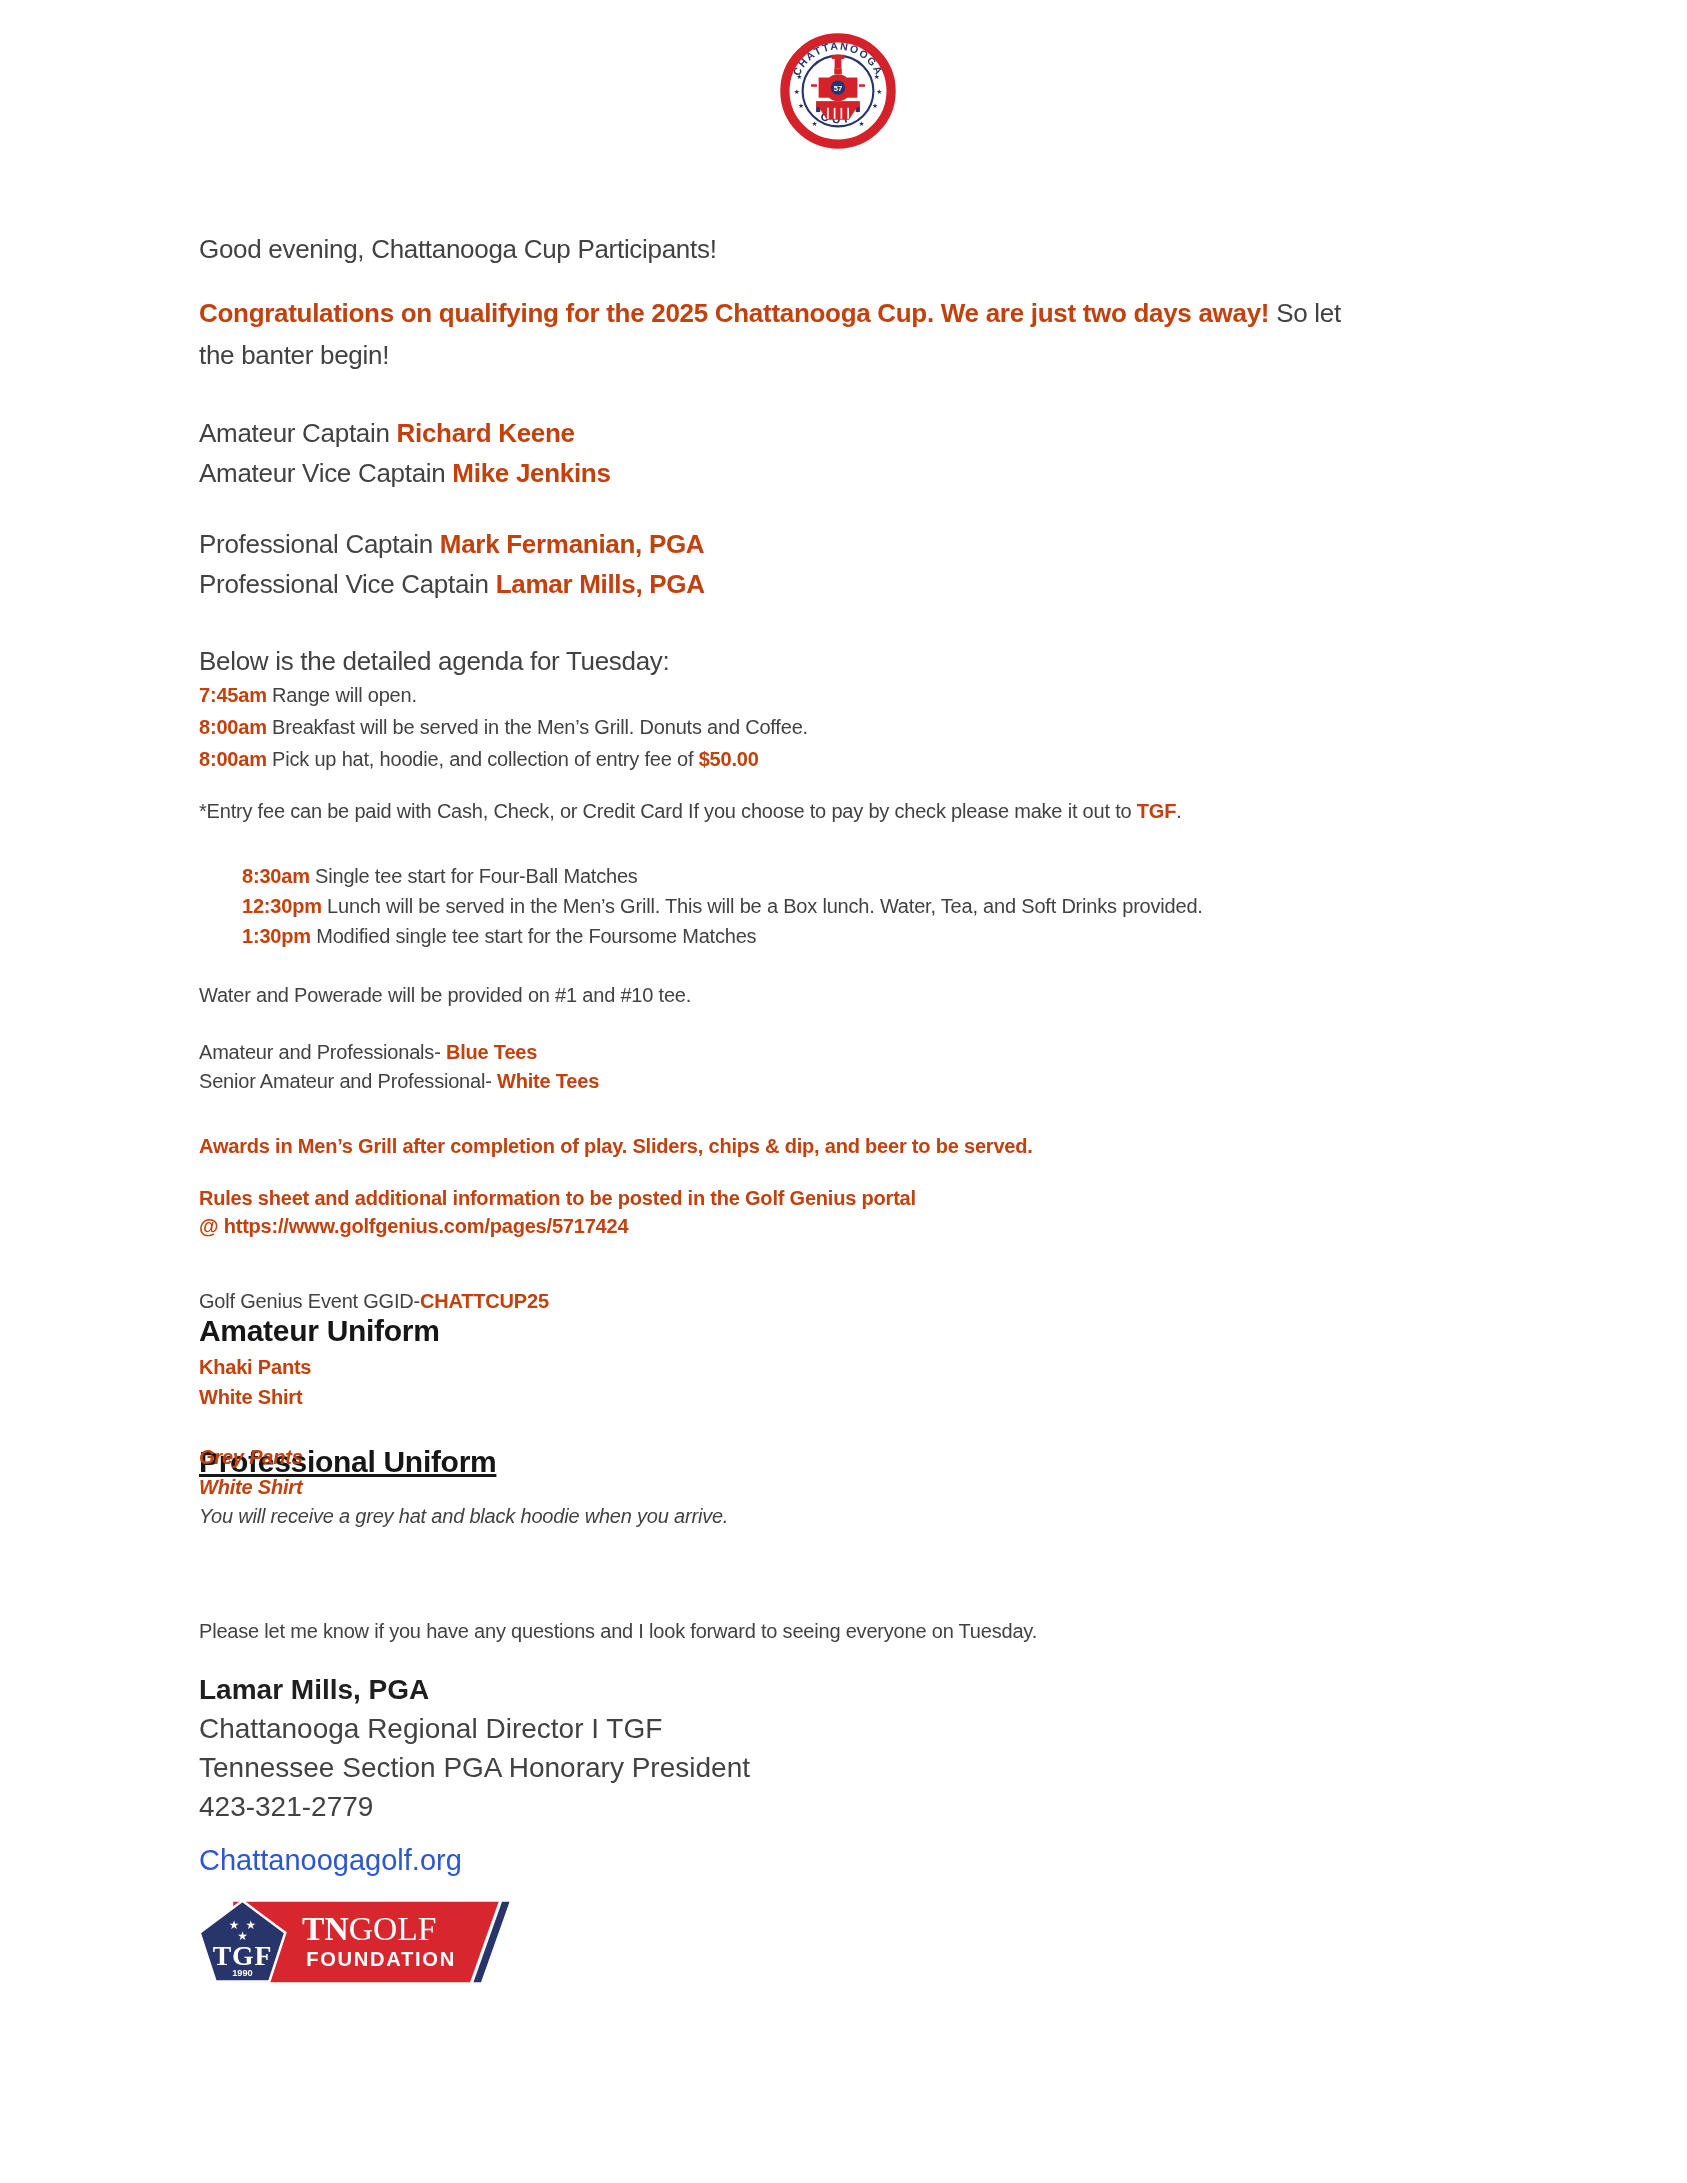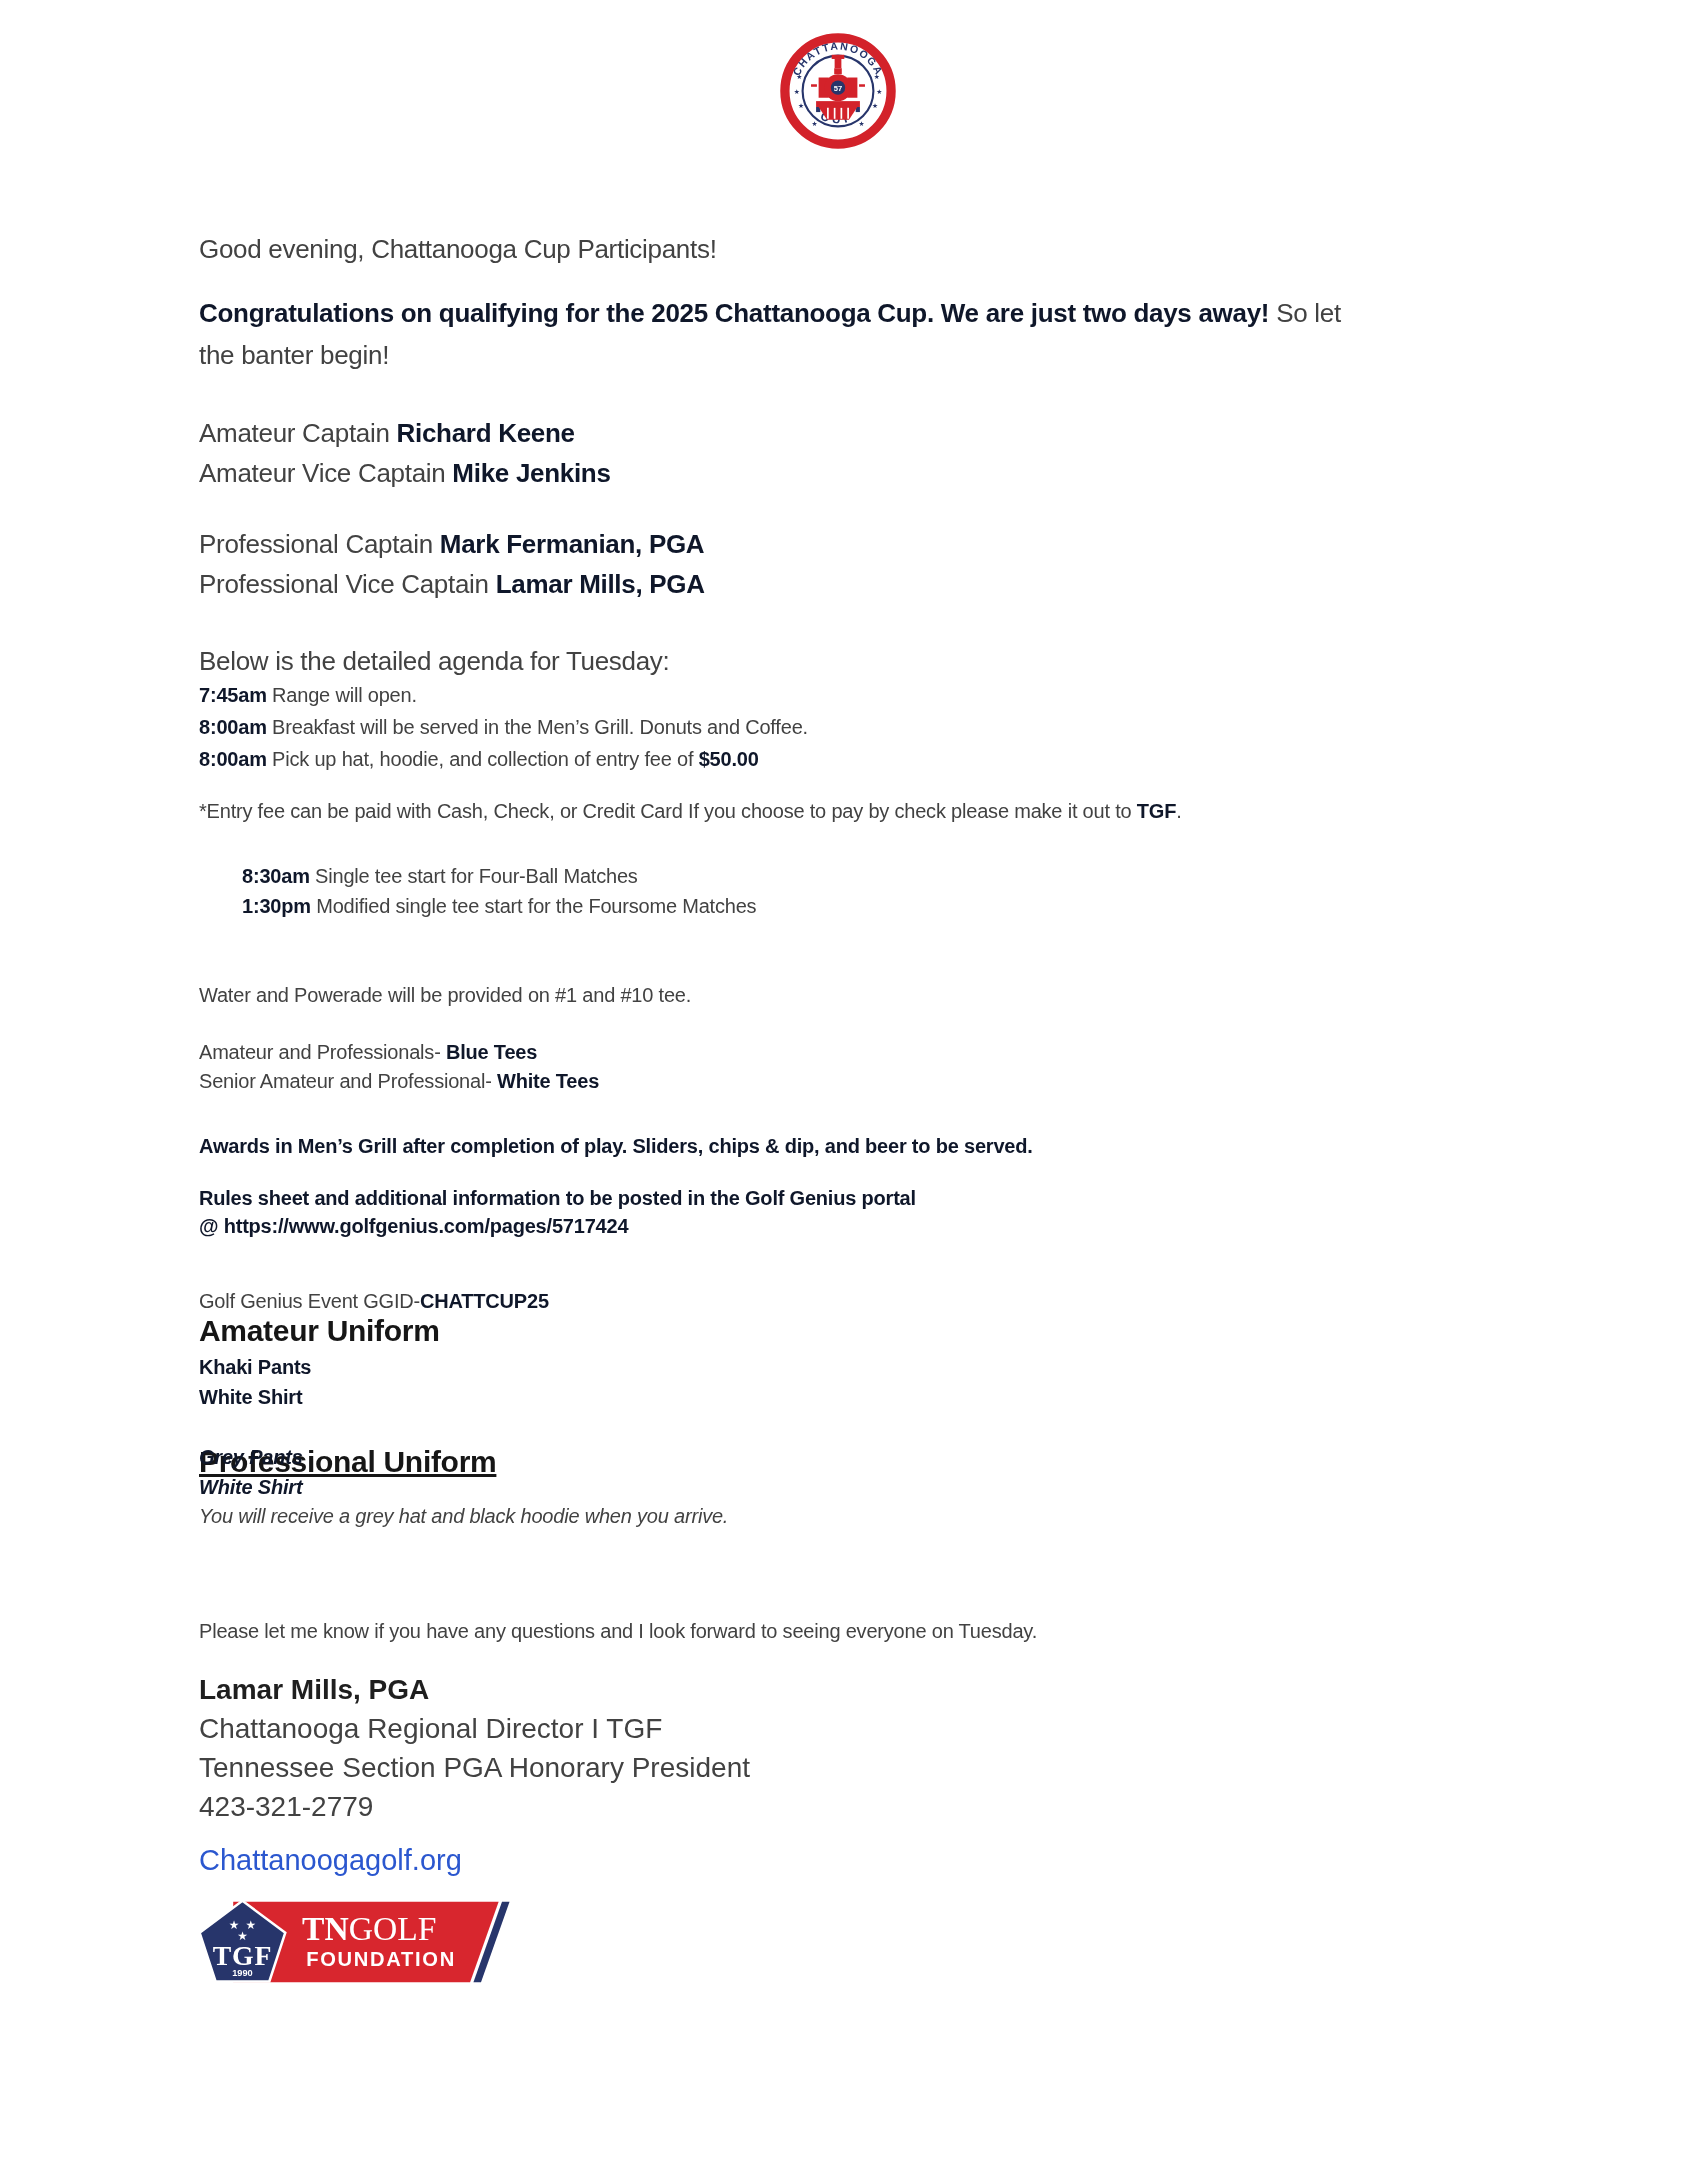--- a/index.html
+++ b/index.html
@@ -7,21 +7,21 @@
   .page{position:relative;width:1687px;height:2183px;background:#fff;overflow:hidden;}
   .blk{position:absolute;left:199px;color:#424242;}
   .lg{font-size:26px;line-height:40px;letter-spacing:-0.3px;}
   .congrats{line-height:42px;}
   .sm{font-size:20px;line-height:32px;letter-spacing:-0.2px;}
   .g2{line-height:30px;}
   .tees-g{line-height:29px;}
   .rules-g{line-height:28px;}
   .uni-g{line-height:30px;}
   .uni2-g{line-height:29.5px;}
-  .b{font-weight:700;color:#0f172a;}
+  .b{font-weight:700;color:#c2410c;}
   .h2{font-size:30px;font-weight:700;color:#161616;letter-spacing:-0.3px;}
   .nw{white-space:nowrap;}
   .sig{font-size:28px;line-height:39px;letter-spacing:0;}
   .sig .name{font-weight:700;color:#1f1f1f;}
   .site-link{font-size:29px;color:#2b57cf;cursor:pointer;}
   .logo-abs{position:absolute;}
   svg text{user-select:none;}
 </style>
 </head>
 <body>
@@ -101,20 +101,21 @@
     <div class="nw"><span class="b">8:00am</span><span> Breakfast will be served in the Men’s Grill. Donuts and Coffee.</span><span class="b"></span></div>
     <div class="nw"><span class="b">8:00am</span><span> Pick up hat, hoodie, and collection of entry fee of </span><span class="b">$50.00</span></div>
   </div>
 
   <div class="blk sm nw" style="top:795px;">
     <span>*Entry fee can be paid with Cash, Check, or Credit Card If you choose to pay by check please make it out to </span><span class="b">TGF</span><span>.</span>
   </div>
 
   <div class="blk sm g2" style="top:861px;margin-left:43px;">
     <div class="nw"><span class="b">8:30am</span><span> Single tee start for Four-Ball Matches</span></div>
+    <div class="nw"><span class="b">12:30pm</span><span> Lunch will be served in the Men’s Grill. This will be a Box lunch. Water, Tea, and Soft Drinks provided.</span></div>
     <div class="nw"><span class="b">1:30pm</span><span> Modified single tee start for the Foursome Matches</span></div>
   </div>
 
   <div class="blk sm nw" style="top:979px;">Water and Powerade will be provided on #1 and #10 tee.</div>
 
   <div class="blk sm tees-g" style="top:1038px;">
     <div class="nw"><span>Amateur and Professionals- </span><span class="b">Blue Tees</span></div>
     <div class="nw"><span>Senior Amateur and Professional- </span><span class="b">White Tees</span></div>
   </div>
 

